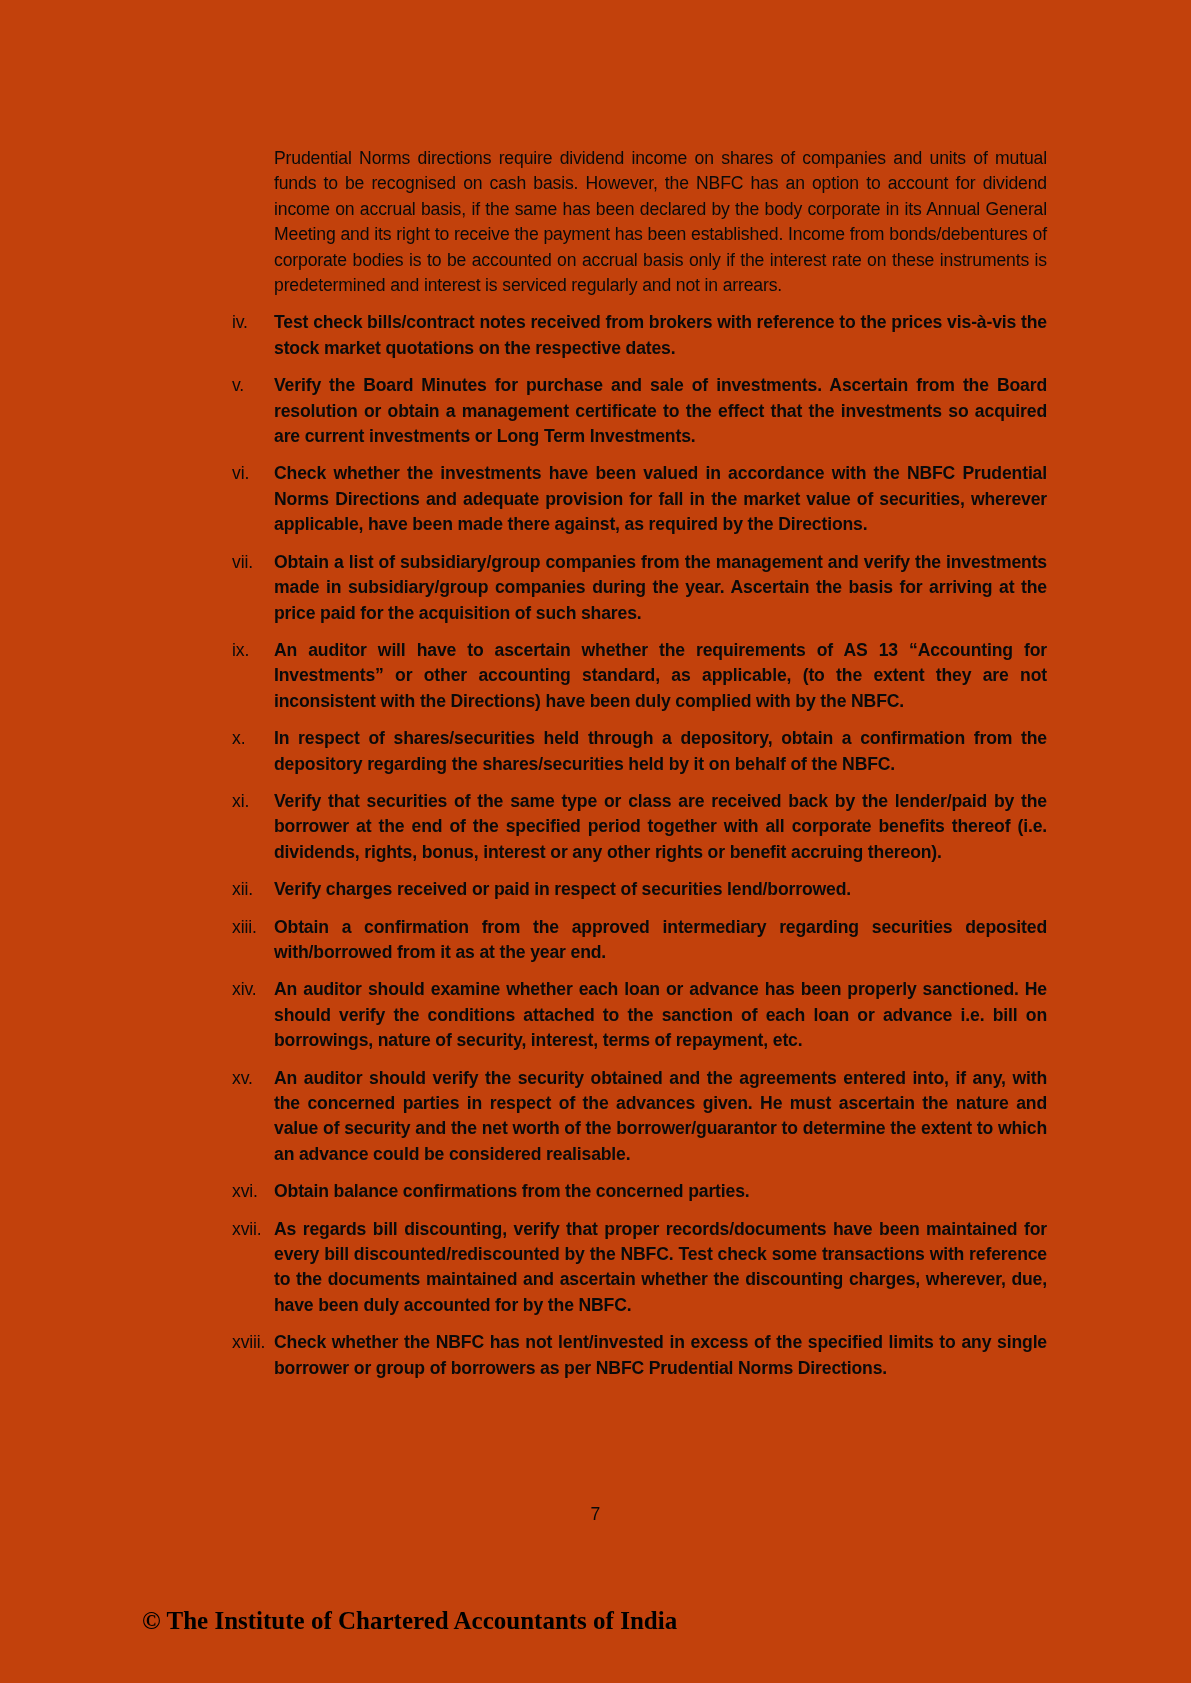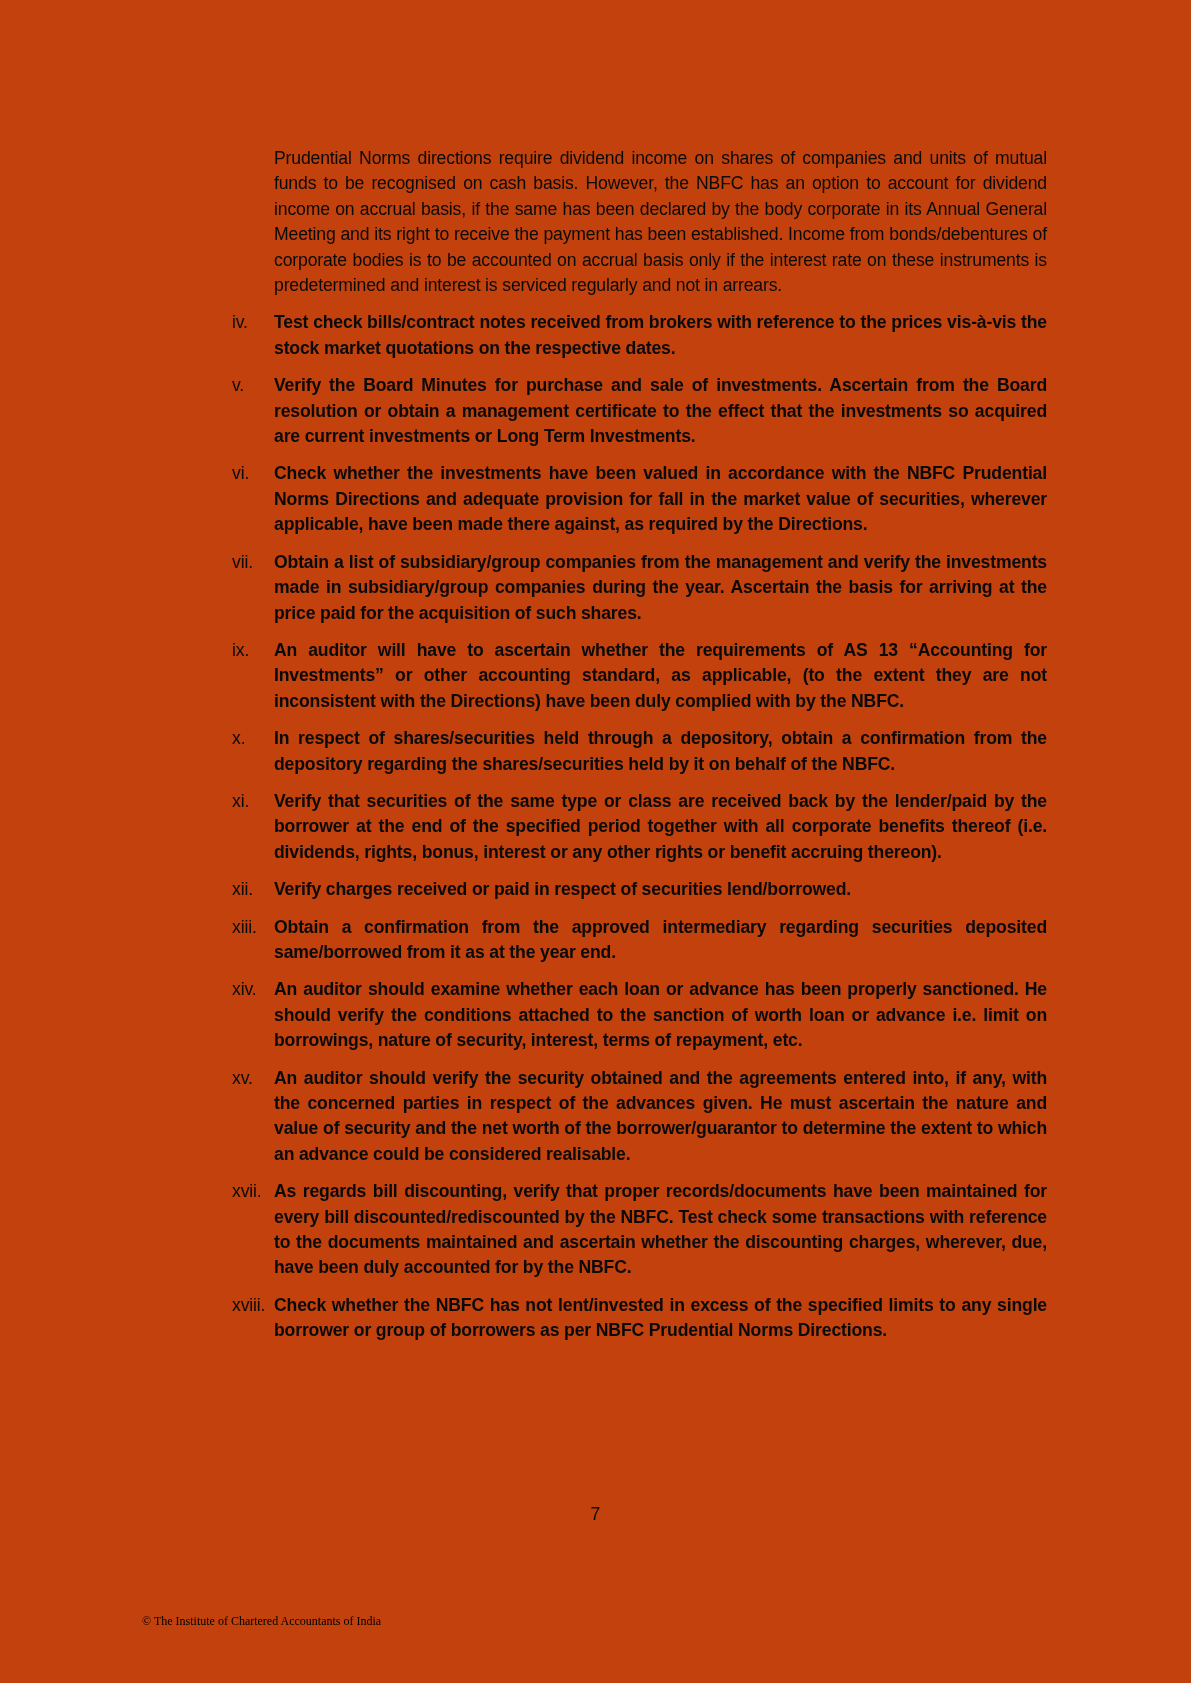--- a/index.html
+++ b/index.html
@@ -49,22 +49,22 @@
     width: 1191px;
     text-align: center;
     font-size: 17.6px;
     line-height: 25px;
   }
   .footer {
     position: absolute;
     top: 1608px;
     left: 142px;
     font-family: "Liberation Serif", serif;
-    font-weight: normal;
-    font-size: 12px;
+    font-weight: bold;
+    font-size: 25px;
     line-height: 26px;
     color: #000000;
   }
 </style>
 </head>
 <body>
 
 <div class="page">
   <div class="content">
 
@@ -106,33 +106,37 @@
       <div class="body">Verify that securities of the same type or class are received back by the lender/paid by the borrower at the end of the specified period together with all corporate benefits thereof (i.e. dividends, rights, bonus, interest or any other rights or benefit accruing thereon).</div>
     </div>
 
     <div class="item">
       <span class="num">xii.</span>
       <div class="body">Verify charges received or paid in respect of securities lend/borrowed.</div>
     </div>
 
     <div class="item">
       <span class="num">xiii.</span>
-      <div class="body">Obtain a confirmation from the approved intermediary regarding securities deposited same/borrowed from it as at the year end.</div>
+      <div class="body">Obtain a confirmation from the approved intermediary regarding securities deposited with/borrowed from it as at the year end.</div>
     </div>
 
     <div class="item">
       <span class="num">xiv.</span>
-      <div class="body">An auditor should examine whether each loan or advance has been properly sanctioned. He should verify the conditions attached to the sanction of worth loan or advance i.e. limit on borrowings, nature of security, interest, terms of repayment, etc.</div>
+      <div class="body">An auditor should examine whether each loan or advance has been properly sanctioned. He should verify the conditions attached to the sanction of each loan or advance i.e. bill on borrowings, nature of security, interest, terms of repayment, etc.</div>
     </div>
 
     <div class="item">
       <span class="num">xv.</span>
       <div class="body">An auditor should verify the security obtained and the agreements entered into, if any, with the concerned parties in respect of the advances given. He must ascertain the nature and value of security and the net worth of the borrower/guarantor to determine the extent to which an advance could be considered realisable.</div>
     </div>
 
+    <div class="item">
+      <span class="num">xvi.</span>
+      <div class="body">Obtain balance confirmations from the concerned parties.</div>
+    </div>
 
     <div class="item">
       <span class="num">xvii.</span>
       <div class="body">As regards bill discounting, verify that proper records/documents have been maintained for every bill discounted/rediscounted by the NBFC. Test check some transactions with reference to the documents maintained and ascertain whether the discounting charges, wherever, due, have been duly accounted for by the NBFC.</div>
     </div>
 
     <div class="item">
       <span class="num">xviii.</span>
       <div class="body">Check whether the NBFC has not lent/invested in excess of the specified limits to any single borrower or group of borrowers as per NBFC Prudential Norms Directions.</div>
     </div>

